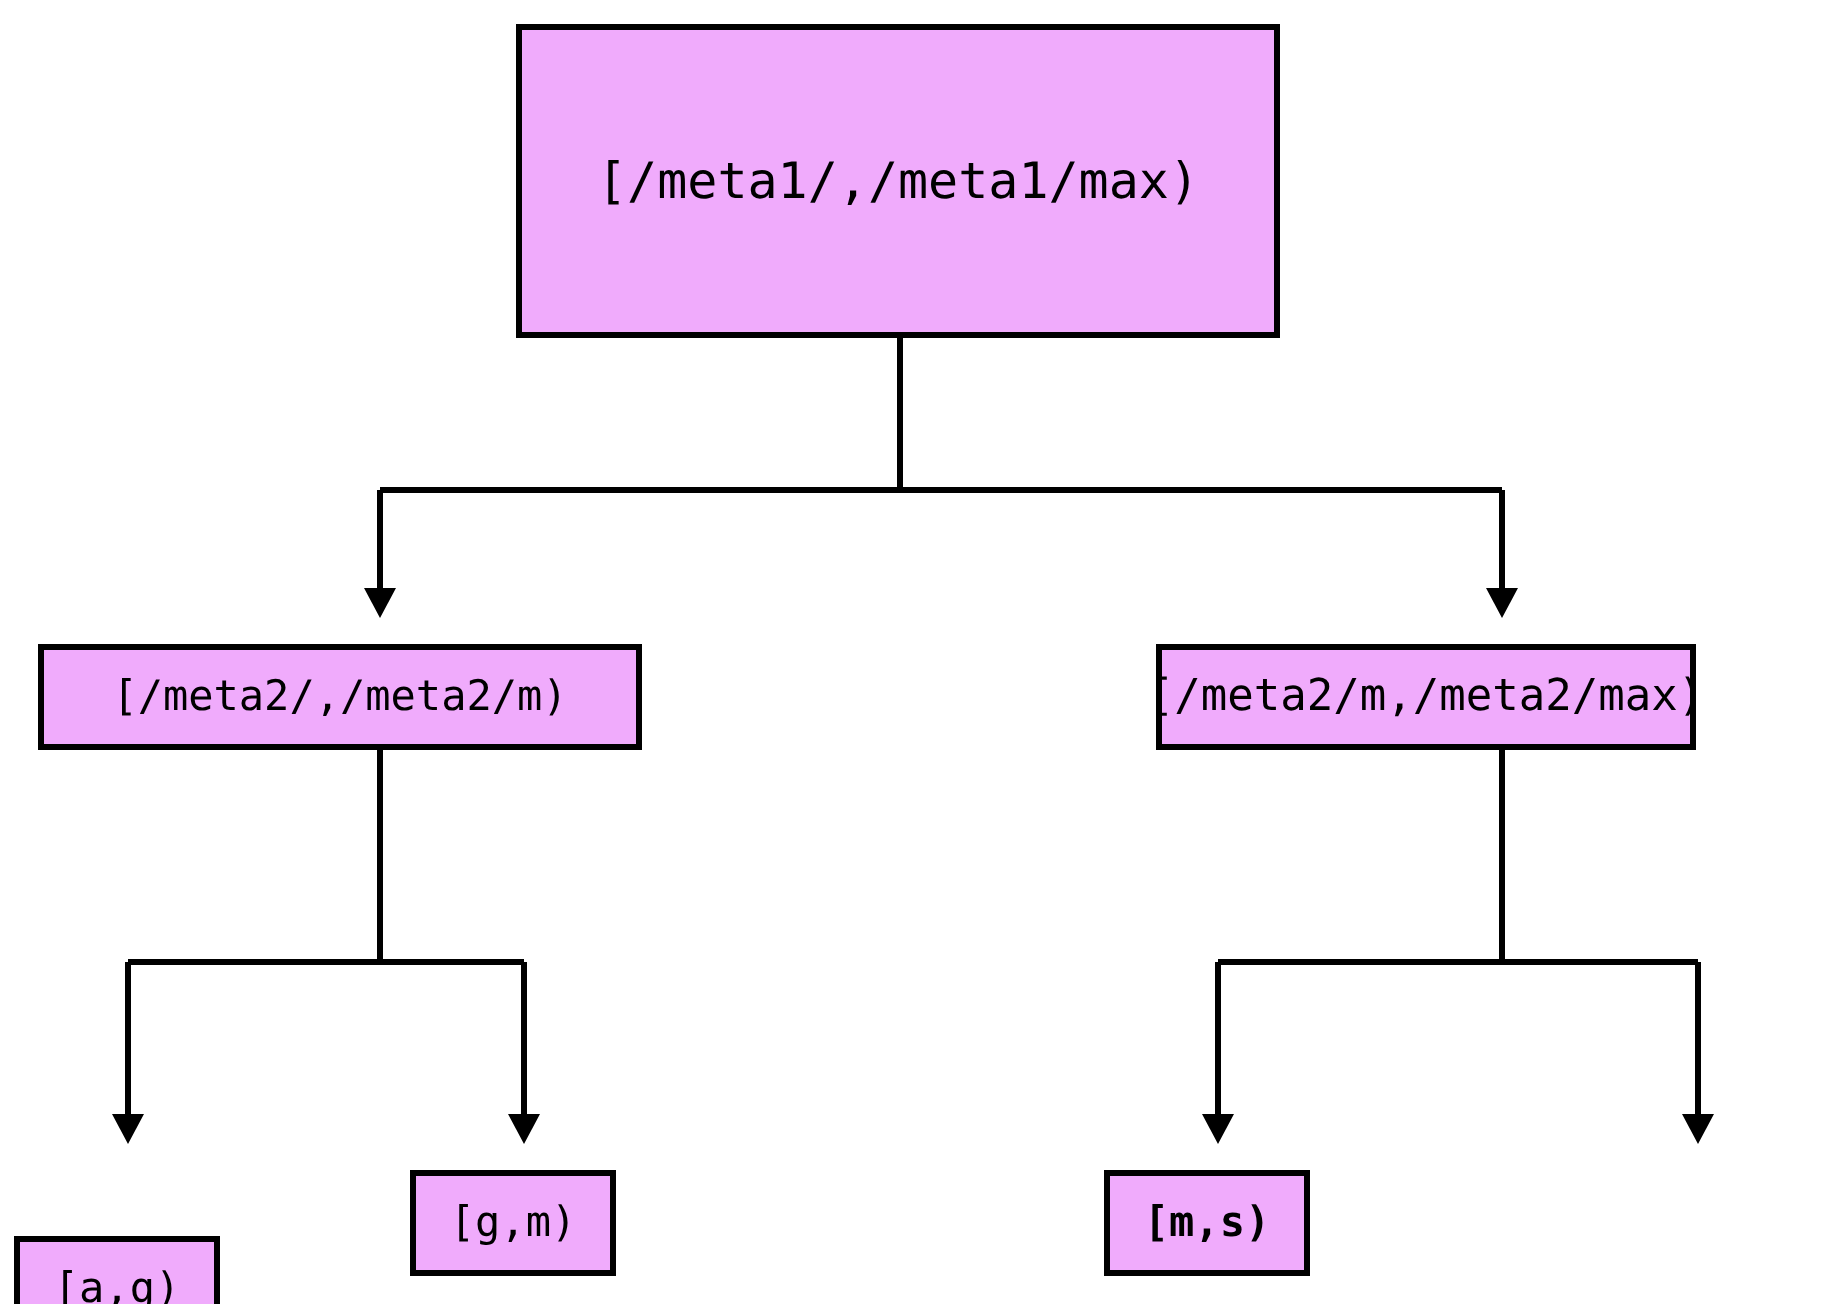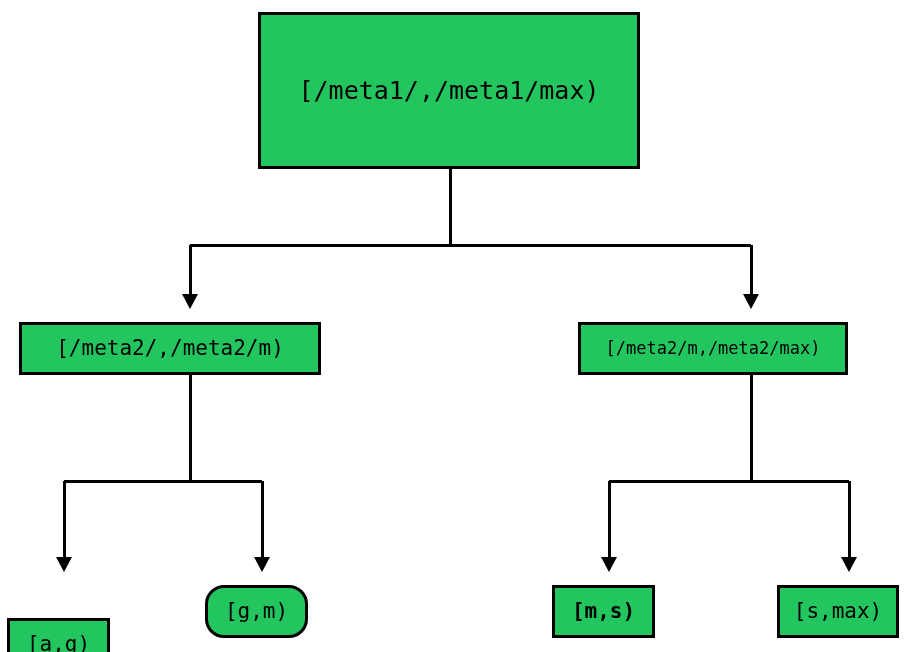--- a/index.html
+++ b/index.html
@@ -21,21 +21,21 @@
     position: absolute;
     left: 0;
     top: 0;
     width: 912px;
     height: 652px;
     pointer-events: none;
   }
   .node {
     position: absolute;
     box-sizing: border-box;
-    background: #22c55e;
+    background: #f0abfc;
     border: 3px solid #000000;
     display: flex;
     align-items: center;
     justify-content: center;
     color: #000000;
     font-family: "DejaVu Sans Mono", monospace;
     white-space: pre;
     letter-spacing: 0px;
   }
   .node-label {
@@ -54,29 +54,29 @@
     top: 322px;
     width: 302px;
     height: 53px;
     font-size: 21px;
   }
   .node-mid-right {
     left: 578px;
     top: 322px;
     width: 270px;
     height: 53px;
-    font-size: 17px;
+    font-size: 22px;
   }
   .node-leaf {
     height: 53px;
     top: 585px;
     font-size: 21px;
   }
   .leaf-1 { left: 7px;   width: 103px; margin-top: 33px; }
-  .leaf-2 { left: 205px; width: 103px; border-radius: 19px; }
+  .leaf-2 { left: 205px; width: 103px; }
   .leaf-3 { left: 552px; width: 103px; font-weight: bold; }
   .leaf-4 { left: 777px; width: 122px; }
 </style>
 </head>
 <body>
 
 <div id="diagram-root">
 
   <svg class="edge-layer" viewBox="0 0 912 652" xmlns="http://www.w3.org/2000/svg">
     <g stroke="#000000" stroke-width="3" fill="none" shape-rendering="crispEdges">
@@ -123,17 +123,14 @@
   </div>
 
   <div class="node node-leaf leaf-2">
     <span class="node-label">[g,m)</span>
   </div>
 
   <div class="node node-leaf leaf-3">
     <span class="node-label">[m,s)</span>
   </div>
 
-  <div class="node node-leaf leaf-4">
-    <span class="node-label">[s,max)</span>
-  </div>
 
 </div>
 
 </body></html>

